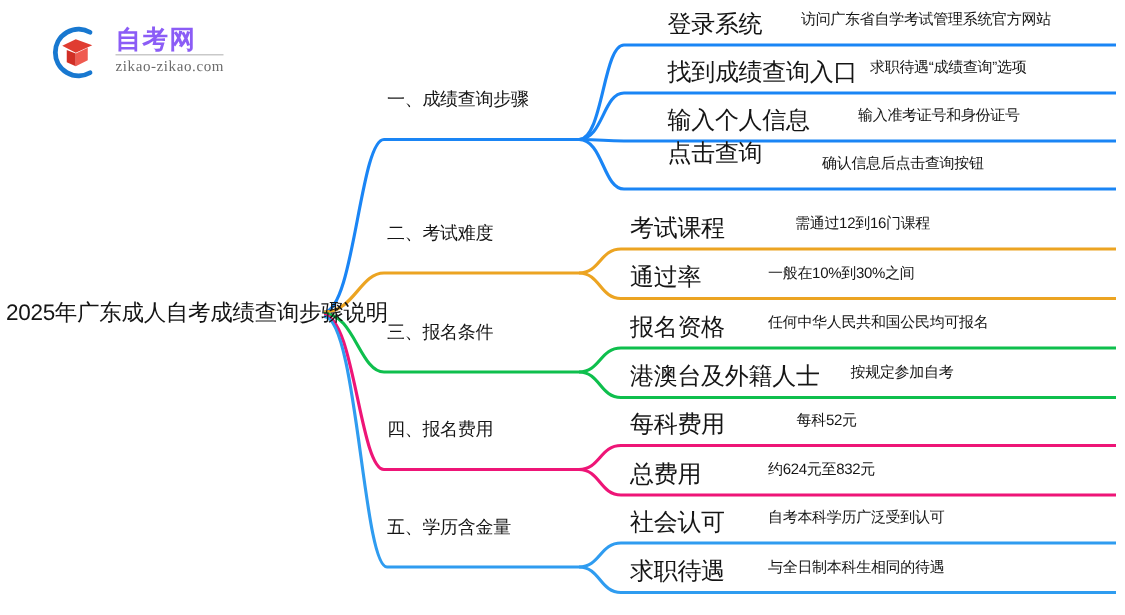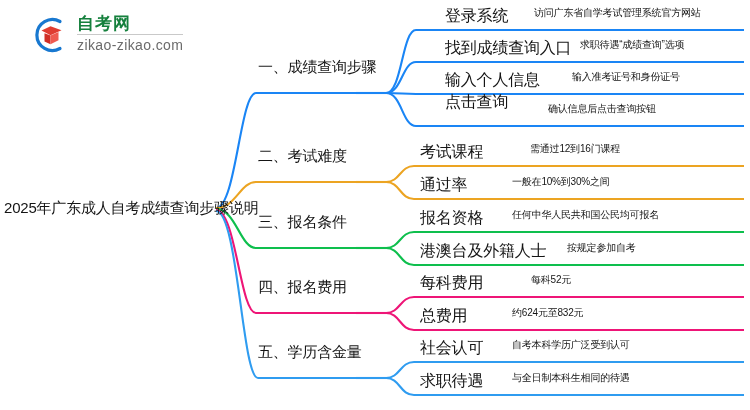--- a/index.html
+++ b/index.html
@@ -36,31 +36,31 @@
   #logo-text-wrap {
     display: flex;
     flex-direction: column;
     justify-content: center;
     padding-bottom: 2px;
   }
   #logo-title {
     font-size: 17px;
     font-weight: bold;
     letter-spacing: 1px;
-    color: #15803d;
+    color: #8b5cf6;
     line-height: 1.05;
     border-bottom: 1px solid #c9c9c9;
     padding-bottom: 1px;
   }
   #logo-sub {
-    font-size: 14px;
+    font-size: 10px;
     color: #6b6b6b;
     letter-spacing: 0.4px;
     margin-top: 2px;
-    font-family: Liberation Sans, sans-serif;
+    font-family: Liberation Serif, serif;
   }
 
   
   #root-node {
     position: absolute;
     left: 4px;
     top: 195px;
     width: 212px;
     height: 26px;
     display: flex;
@@ -79,21 +79,21 @@
     left: 0;
     top: 0;
     width: 750px;
     height: 410px;
     pointer-events: none;
   }
 
   
   .branch-label {
     position: absolute;
-    font-size: 15px;
+    font-size: 12px;
     color: #151515;
     white-space: nowrap;
     letter-spacing: -0.2px;
   }
   .leaf-key {
     position: absolute;
     font-size: 16px;
     color: #151515;
     white-space: nowrap;
     letter-spacing: -0.2px;

